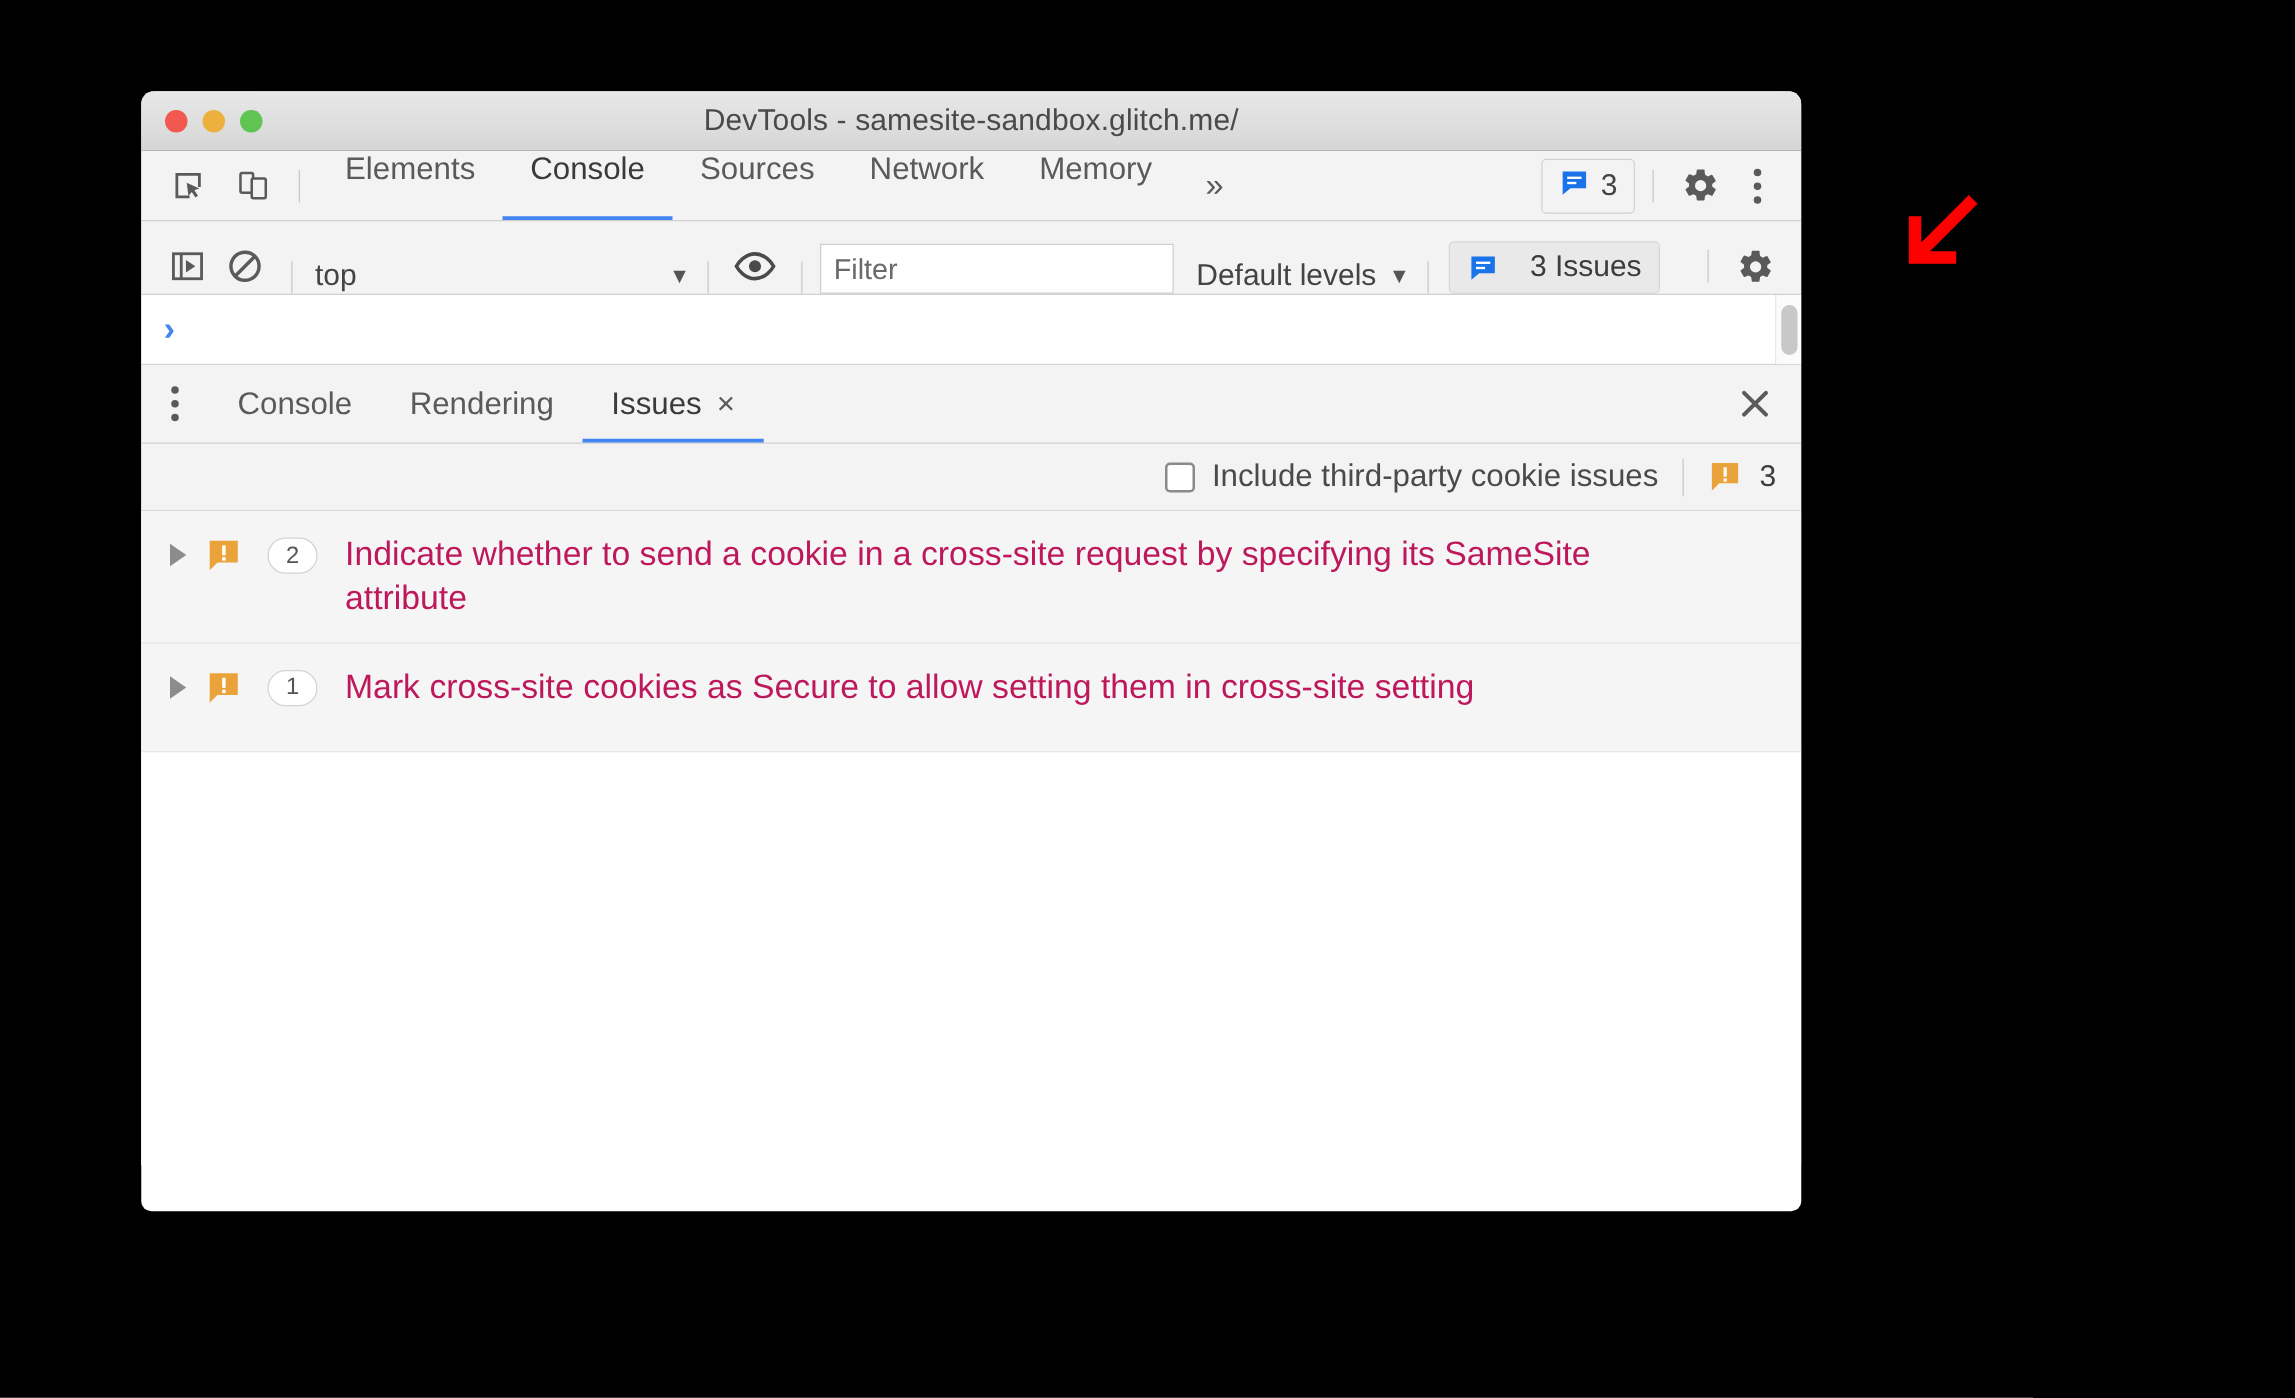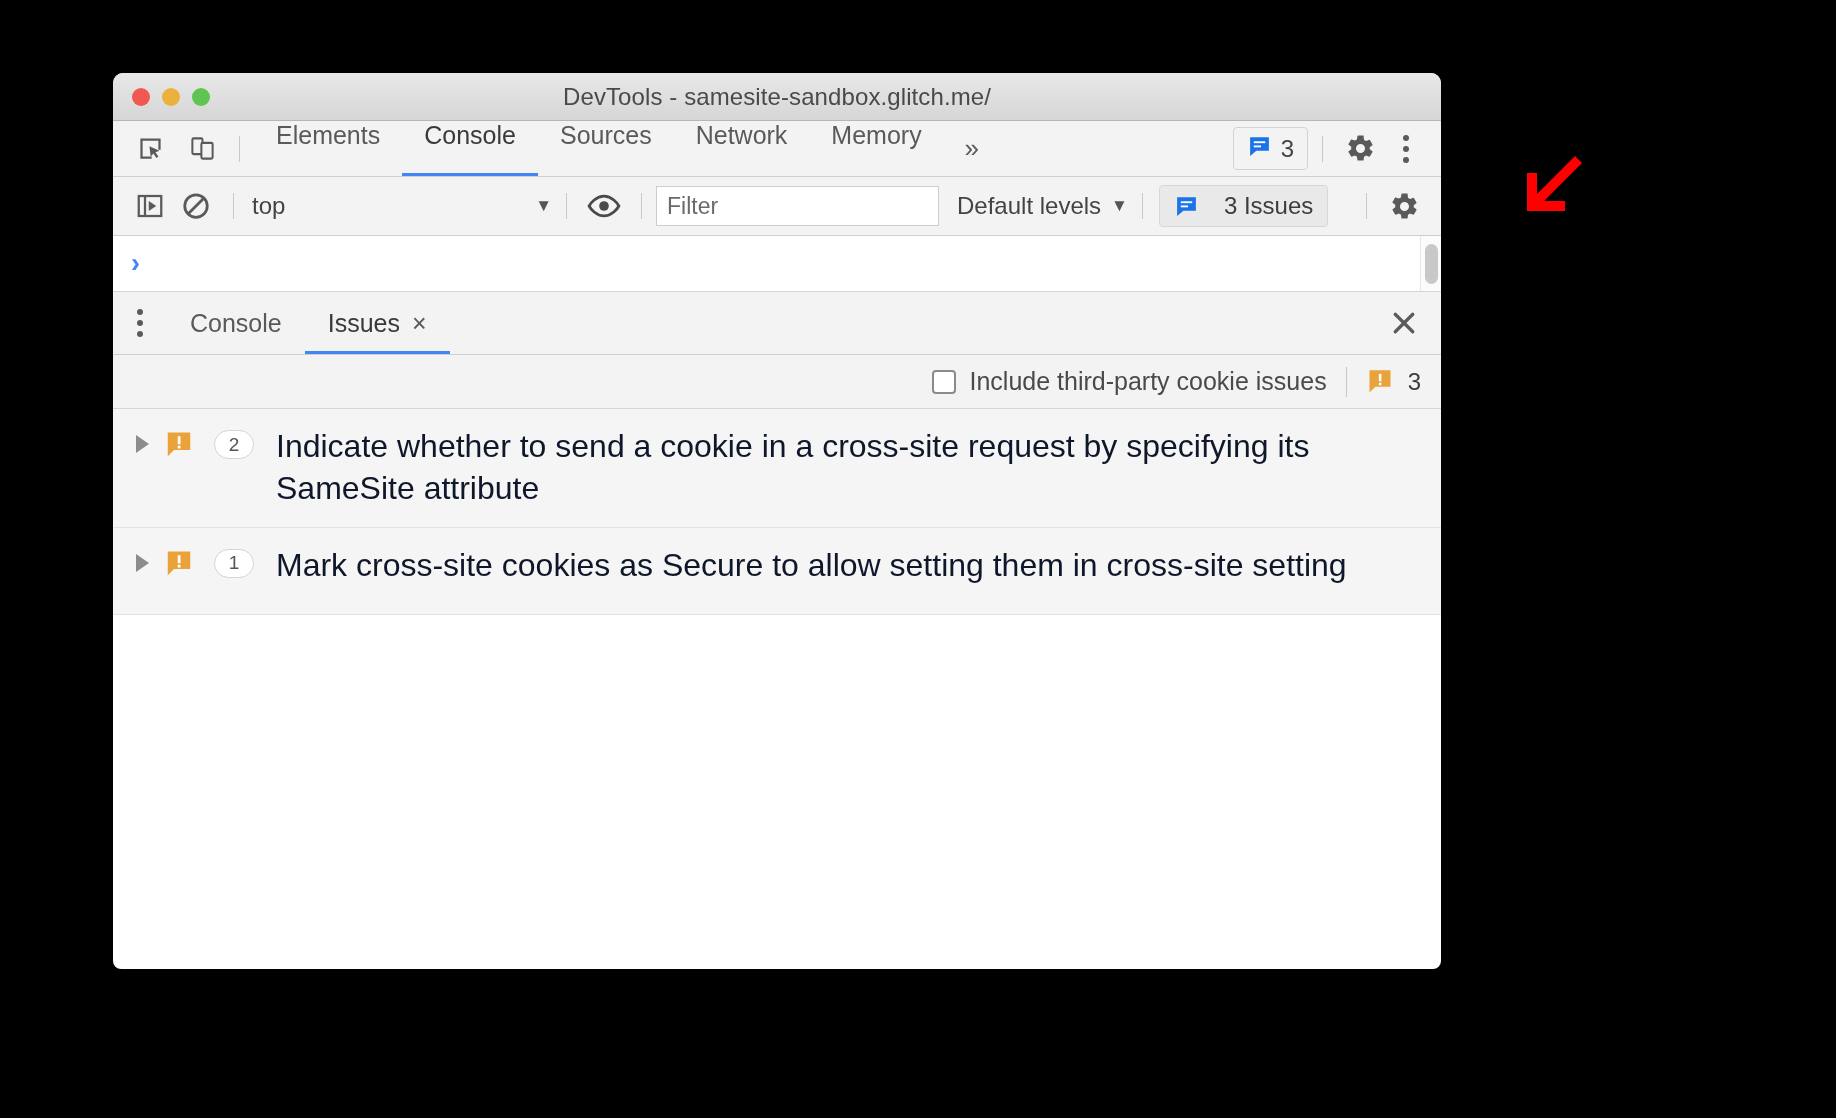--- a/index.html
+++ b/index.html
@@ -112,21 +112,21 @@
     background: #f3f3f3;
   }
   #issues-badge-top .cnt { font-size: 24px; color: #444; }
 
   
   #console-toolbar {
     height: 58px;
     background: #f3f3f3;
     border-bottom: 1px solid #cfcfcf;
     display: flex;
-    align-items: center;
+    align-items: flex-end;
     padding: 0 14px;
   }
   #context-select {
     display: flex; align-items: center;
     width: 300px;
     font-size: 24px;
     color: #444;
     padding-left: 4px;
   }
   #context-select .caret {
@@ -297,22 +297,22 @@
     border-radius: 15px;
     background: #ffffff;
     display: flex; align-items: center; justify-content: center;
     font-size: 19px;
     color: #555;
     margin: 4px 0 0 18px;
     padding: 0 9px;
     box-sizing: border-box;
   }
   .issue-row .itext {
-    font-size: 32px;
-    color: #0f172a;
+    font-size: 27px;
+    color: #be185d;
     line-height: 1.31;
     margin-left: 22px;
     padding-right: 70px;
   }
   #issue-body-empty {
     background: #ffffff;
     height: 330px;
   }
 
   
@@ -488,20 +488,23 @@
   <div id="drawer-tabs">
     <div id="drawer-menu-btn">
       <div class="dots3">
         <span></span>
           <span></span>
           <span></span>
       </div>
     </div>
     <div class="dtab">
       <span>Console</span>
+    </div>
+    <div class="dtab">
+      <span>Rendering</span>
     </div>
     <div class="dtab active">
       <span>Issues</span>
       <span class="tabclose">×</span>
     </div>
     <div id="drawer-close">
       <svg width="30" height="30" viewBox="0 0 24 24">
         <line x1="5" y1="5" x2="19" y2="19" stroke="#5a5a5a" stroke-width="2.6" stroke-linecap="round"></line>
         <line x1="19" y1="5" x2="5" y2="19" stroke="#5a5a5a" stroke-width="2.6" stroke-linecap="round"></line>
       </svg>

